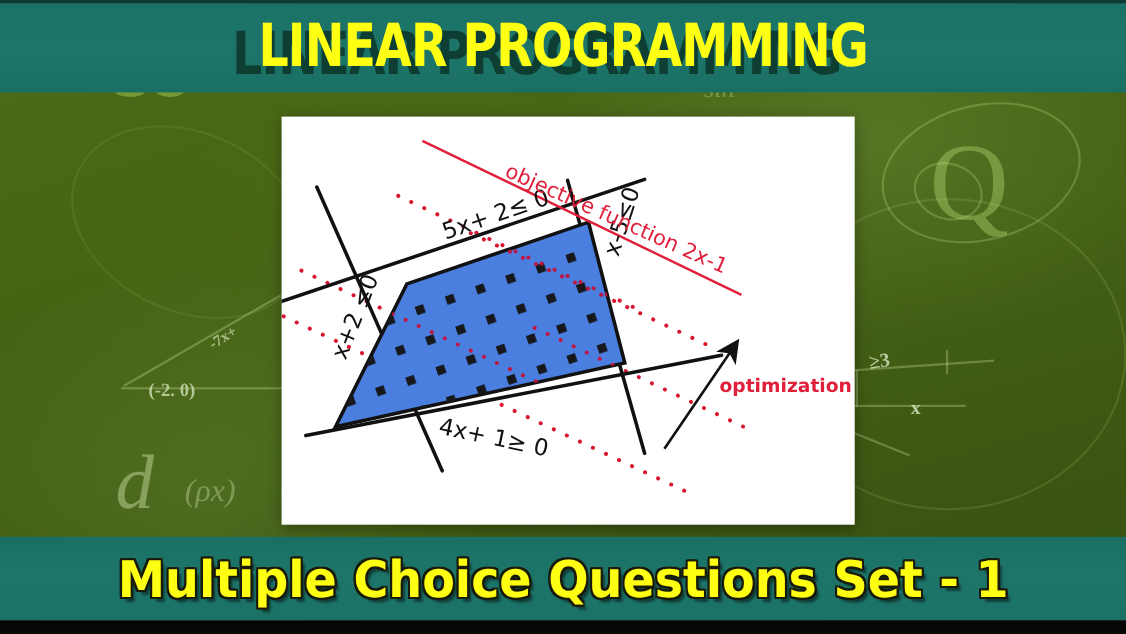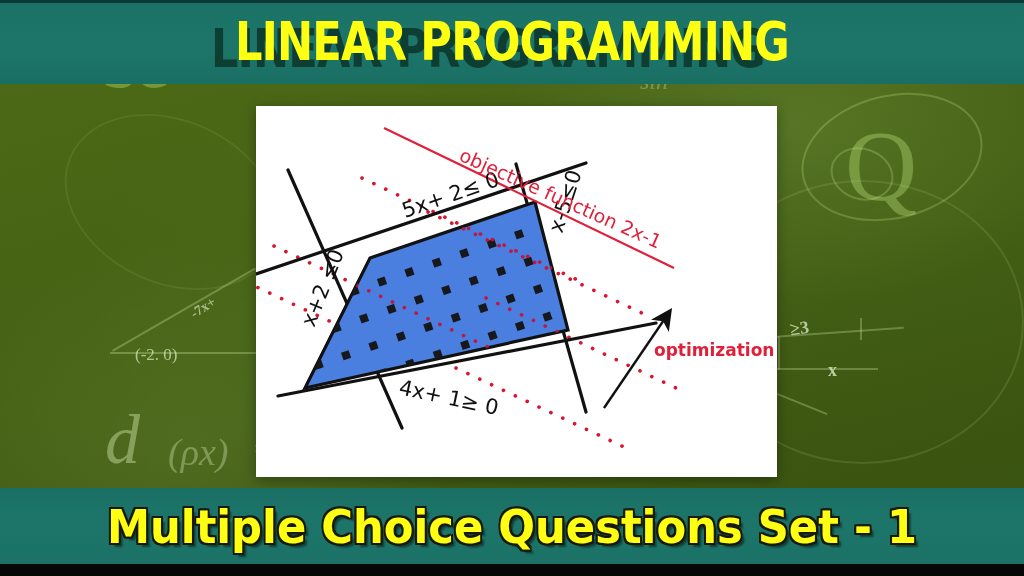--- a/index.html
+++ b/index.html
@@ -83,24 +83,24 @@
 </style>
 </head>
 <body>
 
 <div id="stage">
 
   <div id="board">
     <div class="chalk" style="left:95px;top:8px;font-size:86px;font-weight:bold;color:rgba(176,222,96,.42);">co</div>
     <div class="chalk" style="left:640px;top:68px;font-size:24px;font-style:italic;">sin</div>
     <div class="chalk" style="left:845px;top:108px;font-size:100px;color:rgba(186,226,120,.38);">Q</div>
-    <div class="chalk" style="left:135px;top:345px;font-size:17px;font-weight:normal;color:rgba(232,246,210,.66);">(-2. 0)</div>
+    <div class="chalk" style="left:135px;top:345px;font-size:17px;font-weight:bold;color:rgba(232,246,210,.66);">(-2. 0)</div>
     <div class="chalk" style="left:190px;top:300px;font-size:14px;font-weight:bold;transform:rotate(-32deg);color:rgba(232,246,210,.60);">-7x+</div>
     <div class="chalk" style="left:105px;top:400px;font-size:70px;font-style:italic;color:rgba(226,244,190,.40);">d</div>
-    <div class="chalk" style="left:168px;top:430px;font-size:38px;font-style:italic;color:rgba(226,244,190,.34);">(ρx)</div>
+    <div class="chalk" style="left:168px;top:430px;font-size:29px;font-style:italic;color:rgba(226,244,190,.34);">(ρx)</div>
     <div class="chalk" style="left:252px;top:432px;font-size:30px;font-style:italic;color:rgba(226,244,190,.32);">= ρx</div>
     <div class="chalk" style="left:790px;top:318px;font-size:18px;font-weight:bold;transform:rotate(-8deg);color:rgba(236,248,215,.70);">≥3</div>
     <div class="chalk" style="left:828px;top:360px;font-size:18px;font-weight:bold;color:rgba(236,248,215,.72);">x</div>
 
     <div class="chalk-line" style="left:110px;top:352px;width:150px;height:2px;"></div>
     <div class="chalk-line" style="left:112px;top:350px;width:165px;height:2px;transform:rotate(-30deg);transform-origin:0 0;"></div>
     <div class="chalk-line" style="left:770px;top:368px;width:108px;height:2px;"></div>
     <div class="chalk-line" style="left:772px;top:336px;width:132px;height:2px;transform:rotate(-4deg);transform-origin:0 0;"></div>
     <div class="chalk-line" style="left:778px;top:336px;width:2px;height:34px;"></div>
     <div class="chalk-line" style="left:860px;top:318px;width:2px;height:22px;"></div>

